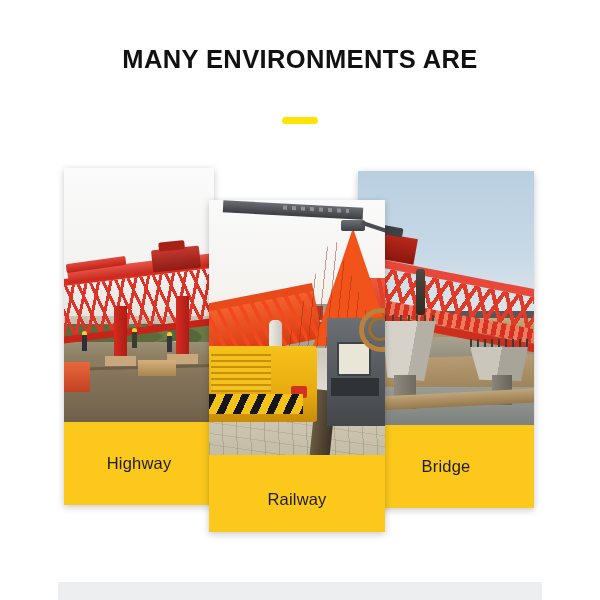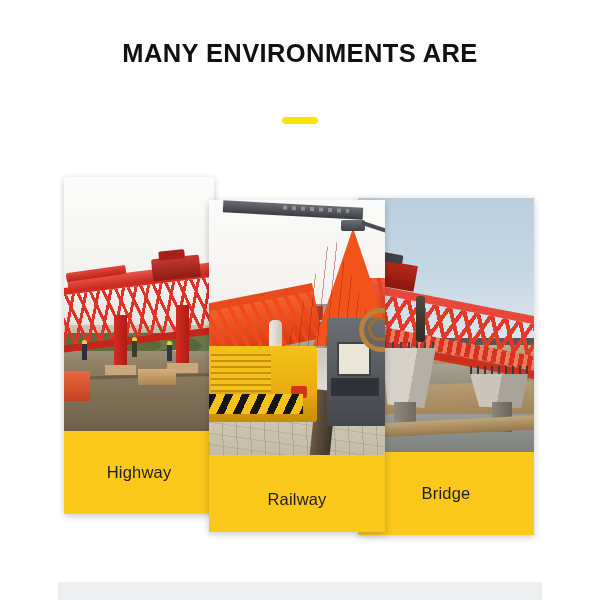--- a/index.html
+++ b/index.html
@@ -26,21 +26,21 @@
     position: absolute;
     left: 0; top: 38px;
     width: 600px;
     text-align: center;
     font-size: 25.5px;
     font-weight: bold;
     letter-spacing: 0.4px;
     line-height: 31px;
     color: #111111;
   }
-  .headline .ln { display: block; }
+  .headline .ln { display: block; margin-top: 6px; }
 
   .accent-bar {
     position: absolute;
     left: 282px;
     top: 117px;
     width: 36px;
     height: 7px;
     border-radius: 4px;
     background: #ffe400;
   }
@@ -48,23 +48,23 @@
   
   .card {
     position: absolute;
     background: #ffffff;
     box-shadow: 0 2px 7px rgba(0,0,0,0.22);
     overflow: hidden;
   }
   .card.side { z-index: 2; }
   .card.center { z-index: 5; }
 
-  .card-highway { left: 64px;  top: 177px; width: 150px; height: 337px; text-align: right; }
+  .card-highway { left: 64px;  top: 168px; width: 150px; height: 337px; text-align: right; }
   .card-railway { left: 209px; top: 200px; width: 176px; height: 332px; }
-  .card-bridge  { left: 358px; top: 171px; width: 176px; height: 337px; margin-top: 27px; }
+  .card-bridge  { left: 358px; top: 171px; width: 176px; height: 337px; }
 
   .photo {
     position: absolute;
     left: 0; top: 0;
     width: 100%;
     overflow: hidden;
   }
   .card-highway .photo { height: 254px; }
   .card-railway .photo { height: 255px; }
   .card-bridge  .photo { height: 254px; }

